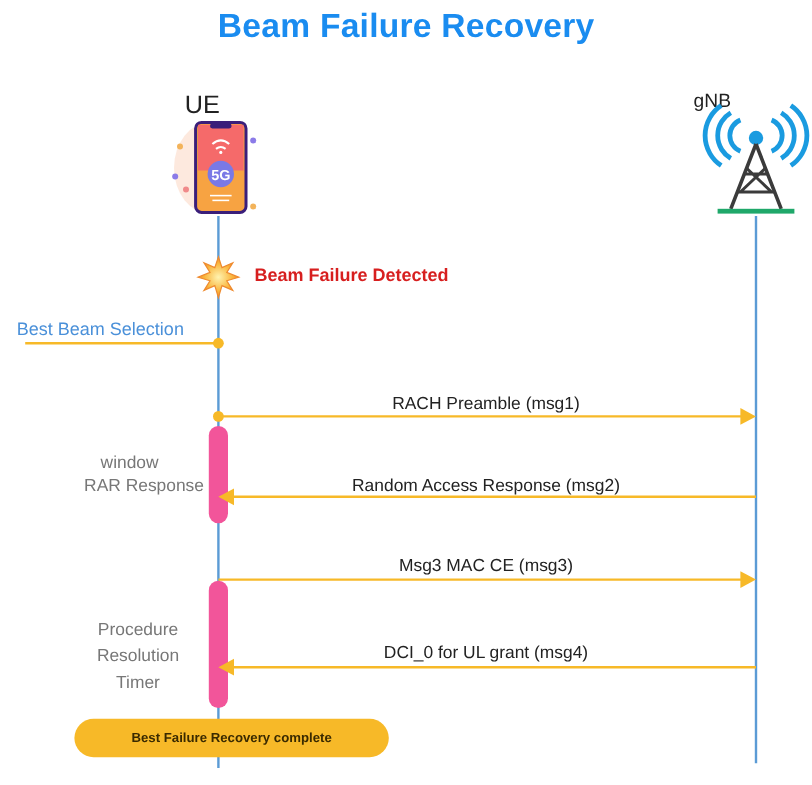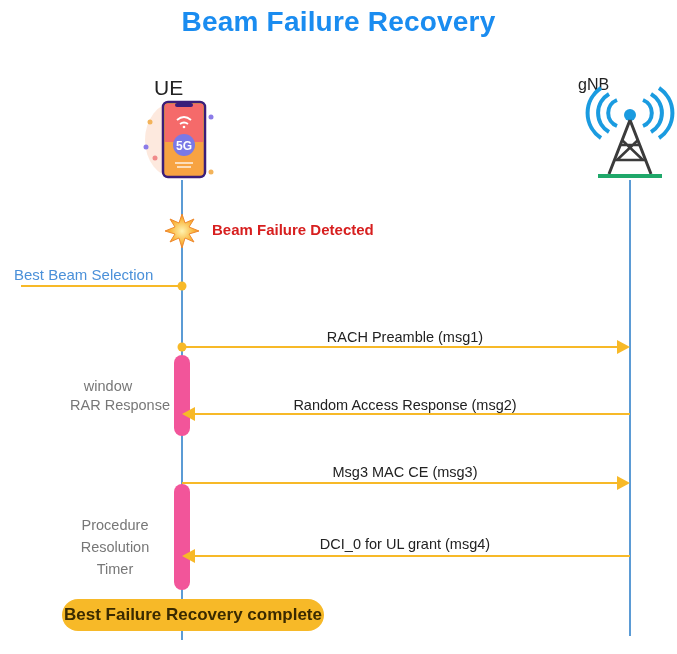--- a/index.html
+++ b/index.html
@@ -5,21 +5,21 @@
   html, body { margin:0; padding:0; background:#ffffff; }
   body { width:677px; height:654px; position:relative; overflow:hidden; font-family:"Liberation Sans", sans-serif; }
   .abs { position:absolute; }
   .title { left:0; width:677px; top:6px; text-align:center; font-size:28px; font-weight:bold; color:#1a8cf0; letter-spacing:0.2px; }
   .subtitle { left:210px; width:390px; top:79px; text-align:center; font-size:17px; color:#5b9bd5; line-height:21px; }
   .actor { font-size:21px; color:#222; }
   .bfd { left:212px; top:221px; font-size:15px; font-weight:bold; color:#d71f1f; }
   .bbs { left:14px; top:266px; font-size:15px; color:#4a90d9; }
   .msg { font-size:14.5px; color:#222; text-align:center; width:440px; left:185px; }
   .side { font-size:14.5px; color:#777; text-align:right; }
-  .pill { left:62px; top:599px; width:262px; height:32px; border-radius:16px; background:#f7b928; color:#3a2a00; font-size:17px; font-weight:bold; display:flex; align-items:center; justify-content:center; }
+  .pill { left:62px; top:599px; width:262px; height:32px; border-radius:16px; background:#f7b928; color:#3a2a00; font-size:11px; font-weight:bold; display:flex; align-items:center; justify-content:center; }
   svg.diagram { position:absolute; left:0; top:0; }
 </style>
 </head>
 <body>
 
 <div class="abs title">Beam Failure Recovery</div>
 <div class="abs subtitle">
 </div>
 
 <div class="abs actor" style="left:154px; top:76px;text-align:right;">UE</div>

